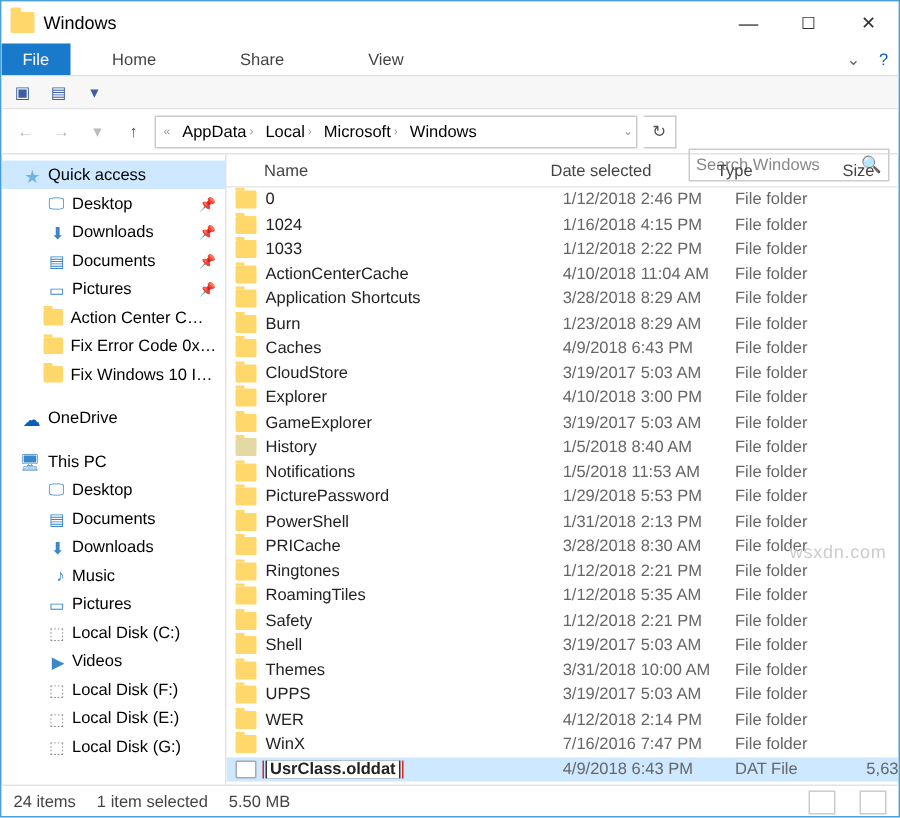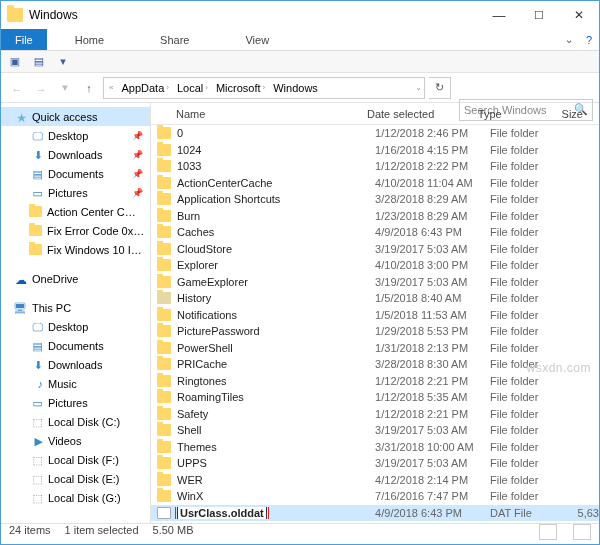--- a/index.html
+++ b/index.html
@@ -78,21 +78,21 @@
 .row .cell { padding-left: 6px; white-space: nowrap; overflow: hidden; color: #222; }
 .row .cell.date, .row .cell.type, .row .cell.size { color: #666; }
 .row .fico { width: 14px; height: 12px; margin-left: 6px; display: inline-block; background: #ffd76a; border-radius: 1px; position: relative; flex-shrink: 0; }
 .row .fico::before { content: ""; position: absolute; top: -2px; left: 0; width: 6px; height: 2px; background: #ffd76a; }
 .row .fico.history { background: #e4d9a2; }
 .row .fico.dat { background: #fff; border: 1px solid #aaa; }
 .row .fico.dat::before { display: none; }
 .row .rename { border: 1px solid #333; padding: 0 2px; background: #fff; outline: 1.5px solid #d22; outline-offset: 1px; font-weight: bold; }
 
 
-.statusbar { height: 22px; border-top: 1px solid #e3e3e3; display: flex; align-items: flex-start; padding: 0 8px; gap: 14px; color: #444; background: #fff; }
+.statusbar { height: 22px; border-top: 1px solid #e3e3e3; display: flex; align-items: center; padding: 0 8px; gap: 14px; color: #444; background: #fff; }
 .statusbar .spacer { flex: 1; }
 .statusbar .viewbtn { width: 18px; height: 16px; border: 1px solid #ccc; margin-left: 2px; }
 
 
 ::-webkit-scrollbar { width: 16px; }
 ::-webkit-scrollbar-track { background: #f0f0f0; }
 ::-webkit-scrollbar-thumb { background: #c2c2c2; border: 3px solid #f0f0f0; }
 
 .watermark { position: absolute; right: 8px; top: 360px; font-size: 12px; color: #ccc; letter-spacing: 0.5px; pointer-events: none; text-align: right; }
 </style>

